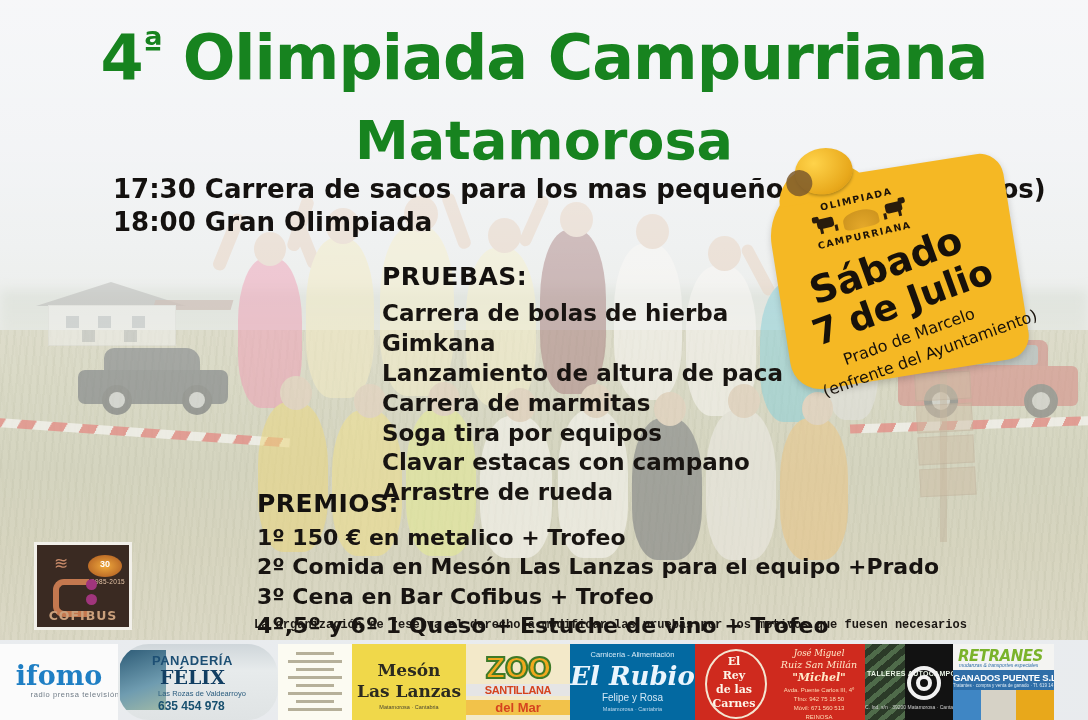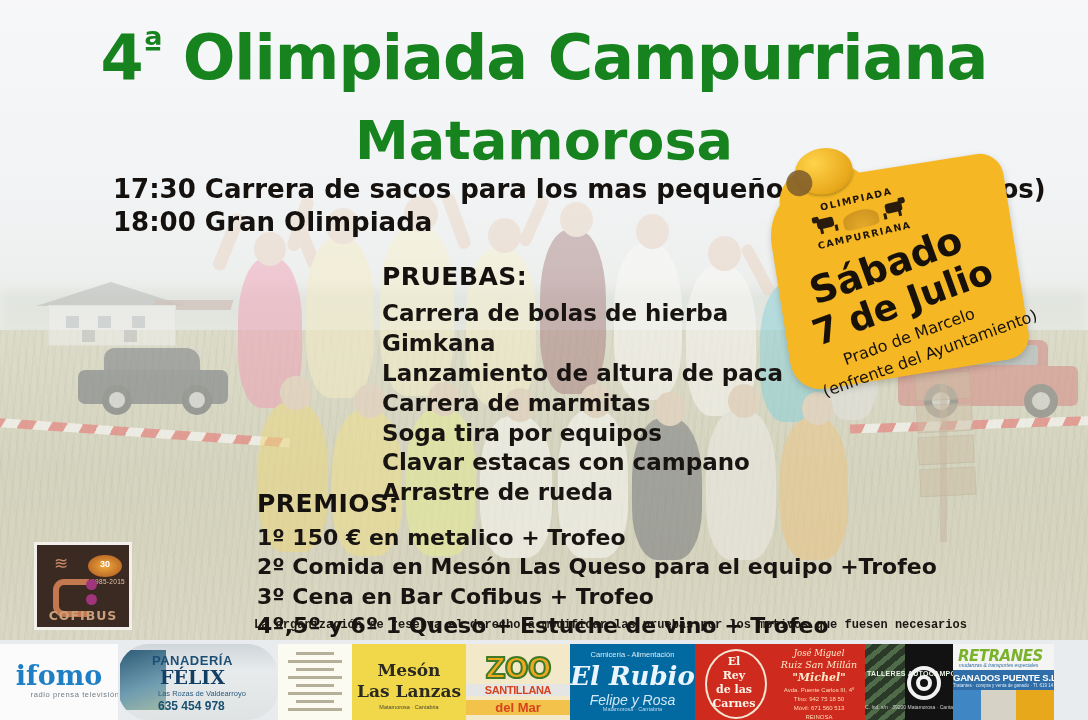--- a/index.html
+++ b/index.html
@@ -167,21 +167,21 @@
 
   .sp-zoo{width:104px;background:#f3e9c9;}
   .sp-zoo .l1{top:8px;font-size:28px;font-weight:bold;color:#f0a81e;
      -webkit-text-stroke:2px #3e7a28;letter-spacing:-1px;font-family:"DejaVu Sans",sans-serif;}
   .sp-zoo .l2{top:40px;font-size:11px;font-weight:bold;color:#d5431f;background:#e5e5e5;letter-spacing:-.4px;}
   .sp-zoo .l3{top:56px;font-size:13px;font-weight:bold;color:#d5431f;background:#f2c24a;}
 
   .sp-rubio{width:125px;background:#0369a1;}
   .sp-rubio .l1{top:6px;font-size:7.5px;color:#d9ecf8;}
   .sp-rubio .l2{top:17px;font-size:26px;color:#eaf5fd;font-family:"DejaVu Serif",serif;font-style:italic;font-weight:bold;}
-  .sp-rubio .l3{top:48px;font-size:14px;color:#d3e8f6;font-style:italic;}
+  .sp-rubio .l3{top:48px;font-size:10px;color:#d3e8f6;}
   .sp-rubio .l4{top:62px;font-size:5.5px;color:#bcd9ee;}
 
   .sp-rey{width:78px;background:#cf2a1e;}
   .sp-rey .oval{position:absolute;left:10px;top:5px;width:58px;height:66px;border:2px solid #f4e6d2;border-radius:50%;}
   .sp-rey .l1{top:11px;font-size:11px;color:#fdf6ea;font-weight:bold;font-family:"DejaVu Serif",serif;}
   .sp-rey .l2{top:25px;font-size:11px;color:#fdf6ea;font-weight:bold;font-family:"DejaVu Serif",serif;}
   .sp-rey .l3{top:39px;font-size:11px;color:#fdf6ea;font-weight:bold;font-family:"DejaVu Serif",serif;}
   .sp-rey .l4{top:53px;font-size:11px;color:#fdf6ea;font-weight:bold;font-family:"DejaVu Serif",serif;}
 
   .sp-michel{width:92px;background:#cf2a1e;}
@@ -336,21 +336,21 @@
       <li>Soga tira por equipos</li>
       <li>Clavar estacas con campano</li>
       <li>Arrastre de rueda</li>
     </ul>
   </div>
 
   <div class="block-premios">
     <div class="hd">PREMIOS:</div>
     <ul>
       <li>1º 150 € en metalico + Trofeo</li>
-      <li>2º Comida en Mesón Las Queso para el equipo +Trofeo</li>
+      <li>2º Comida en Mesón Las Lanzas para el equipo +Prado</li>
       <li>3º Cena en Bar Cofibus + Trofeo</li>
       <li>4º,5º y 6º  1 Queso + Estuche de vino + Trofeo</li>
     </ul>
   </div>
   <div class="disclaimer">La organización se reserva el derecho a modificar las pruebas por los motivos que fuesen necesarios</div>
 
   <div class="eartag">
     <div class="body"></div>
     <div class="pin"></div>
     <div class="logo">

